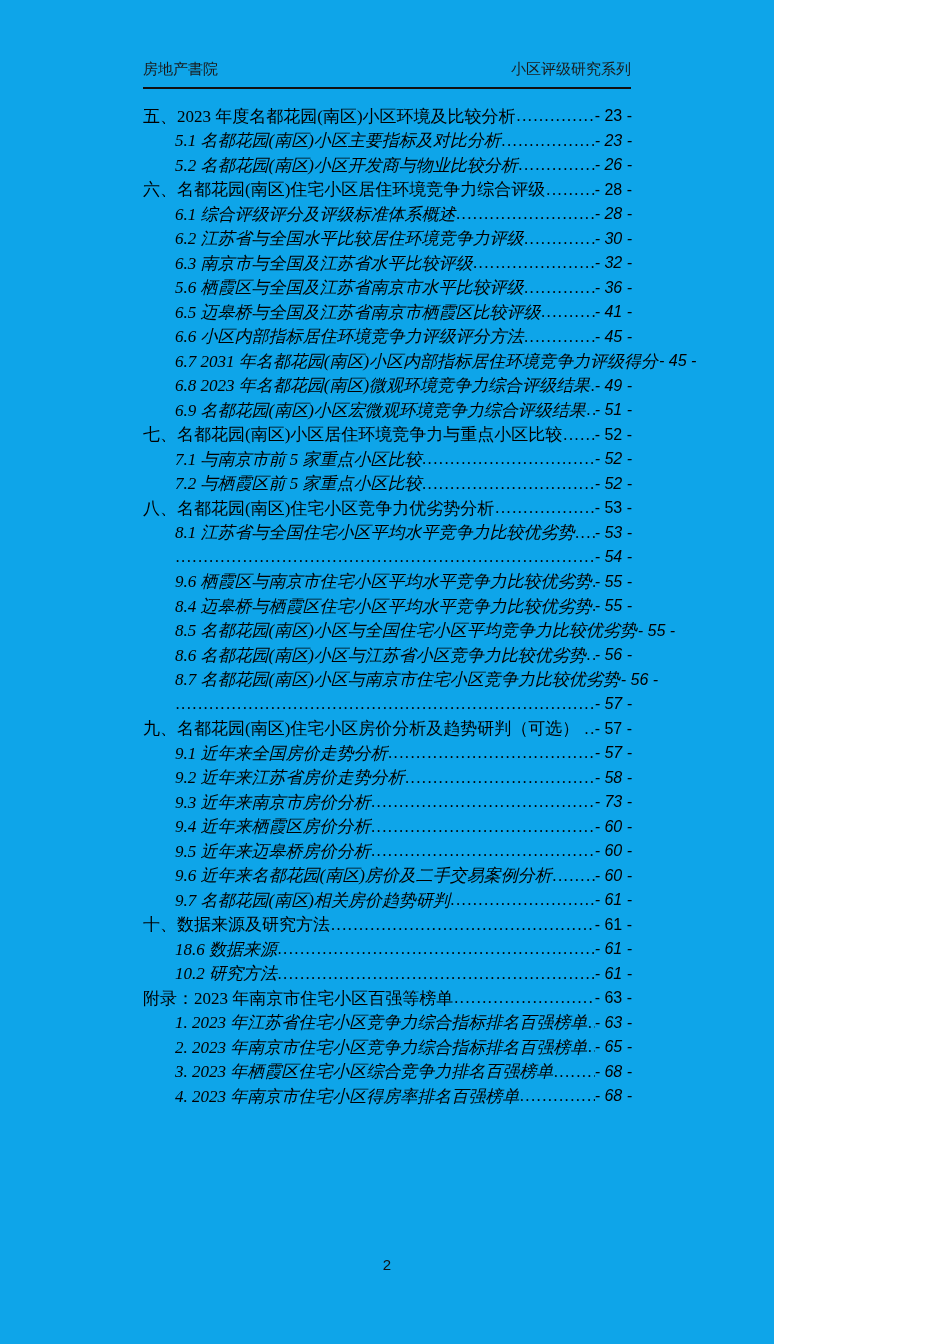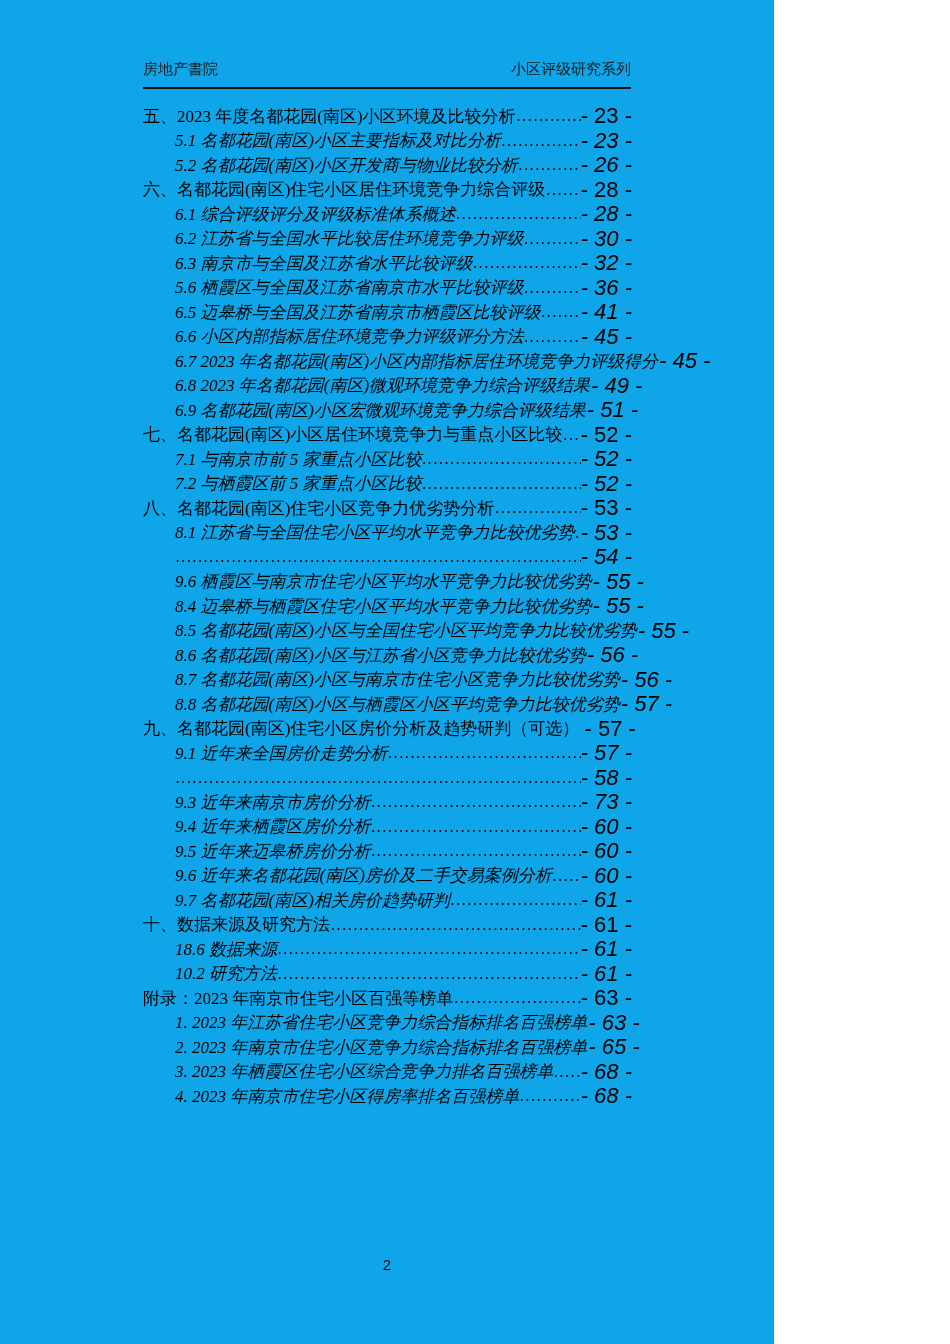--- a/index.html
+++ b/index.html
@@ -63,21 +63,21 @@
     overflow: hidden;
     white-space: nowrap;
     letter-spacing: 1.6px;
     margin-left: 1px;
     font-size: 16px;
   }
   .toc-page {
     flex: 0 0 auto;
     white-space: pre;
     font-family: "Liberation Sans", "DejaVu Sans", sans-serif;
-    font-size: 22px;
+    font-size: 16px;
   }
   .doc-footer {
     position: absolute;
     left: 0;
     right: 0;
     top: 1256px;
     text-align: center;
     font-size: 15px;
     font-family: "Liberation Sans", "DejaVu Sans", sans-serif;
     color: #111111;
@@ -140,21 +140,21 @@
     <span class="toc-label">6.5 迈皋桥与全国及江苏省南京市栖霞区比较评级</span>
     <span class="toc-leader" aria-hidden="true">............................................................................................................................................................................................................................................................................................................</span>
     <span class="toc-page">- 41 -</span>
   </div>
       <div class="toc-row level-2">
     <span class="toc-label">6.6 小区内部指标居住环境竞争力评级评分方法</span>
     <span class="toc-leader" aria-hidden="true">............................................................................................................................................................................................................................................................................................................</span>
     <span class="toc-page">- 45 -</span>
   </div>
       <div class="toc-row level-2">
-    <span class="toc-label">6.7 2023 年名都花园(南区)小区内部指标居住环境竞争力评级得分</span>
+    <span class="toc-label">6.7 2031 年名都花园(南区)小区内部指标居住环境竞争力评级得分</span>
     <span class="toc-leader" aria-hidden="true">............................................................................................................................................................................................................................................................................................................</span>
     <span class="toc-page">- 45 -</span>
   </div>
       <div class="toc-row level-2">
     <span class="toc-label">6.8 2023 年名都花园(南区)微观环境竞争力综合评级结果</span>
     <span class="toc-leader" aria-hidden="true">............................................................................................................................................................................................................................................................................................................</span>
     <span class="toc-page">- 49 -</span>
   </div>
       <div class="toc-row level-2">
     <span class="toc-label">6.9 名都花园(南区)小区宏微观环境竞争力综合评级结果</span>
@@ -209,35 +209,35 @@
     <span class="toc-label">8.6 名都花园(南区)小区与江苏省小区竞争力比较优劣势</span>
     <span class="toc-leader" aria-hidden="true">............................................................................................................................................................................................................................................................................................................</span>
     <span class="toc-page">- 56 -</span>
   </div>
       <div class="toc-row level-2">
     <span class="toc-label">8.7 名都花园(南区)小区与南京市住宅小区竞争力比较优劣势</span>
     <span class="toc-leader" aria-hidden="true">............................................................................................................................................................................................................................................................................................................</span>
     <span class="toc-page">- 56 -</span>
   </div>
       <div class="toc-row level-2">
-    <span class="toc-label">8.8 名都花园(南区)小区与栖霞区小区平均竞争力比较优劣势</span>
     <span class="toc-leader" aria-hidden="true">............................................................................................................................................................................................................................................................................................................</span>
     <span class="toc-page">- 57 -</span>
   </div>
       <div class="toc-row level-1">
     <span class="toc-label">九、名都花园(南区)住宅小区房价分析及趋势研判（可选） </span>
     <span class="toc-leader" aria-hidden="true">............................................................................................................................................................................................................................................................................................................</span>
     <span class="toc-page">- 57 -</span>
   </div>
       <div class="toc-row level-2">
     <span class="toc-label">9.1 近年来全国房价走势分析</span>
     <span class="toc-leader" aria-hidden="true">............................................................................................................................................................................................................................................................................................................</span>
     <span class="toc-page">- 57 -</span>
   </div>
       <div class="toc-row level-2">
+    <span class="toc-label">9.2 近年来江苏省房价走势分析</span>
     <span class="toc-leader" aria-hidden="true">............................................................................................................................................................................................................................................................................................................</span>
     <span class="toc-page">- 58 -</span>
   </div>
       <div class="toc-row level-2">
     <span class="toc-label">9.3 近年来南京市房价分析</span>
     <span class="toc-leader" aria-hidden="true">............................................................................................................................................................................................................................................................................................................</span>
     <span class="toc-page">- 73 -</span>
   </div>
       <div class="toc-row level-2">
     <span class="toc-label">9.4 近年来栖霞区房价分析</span>

